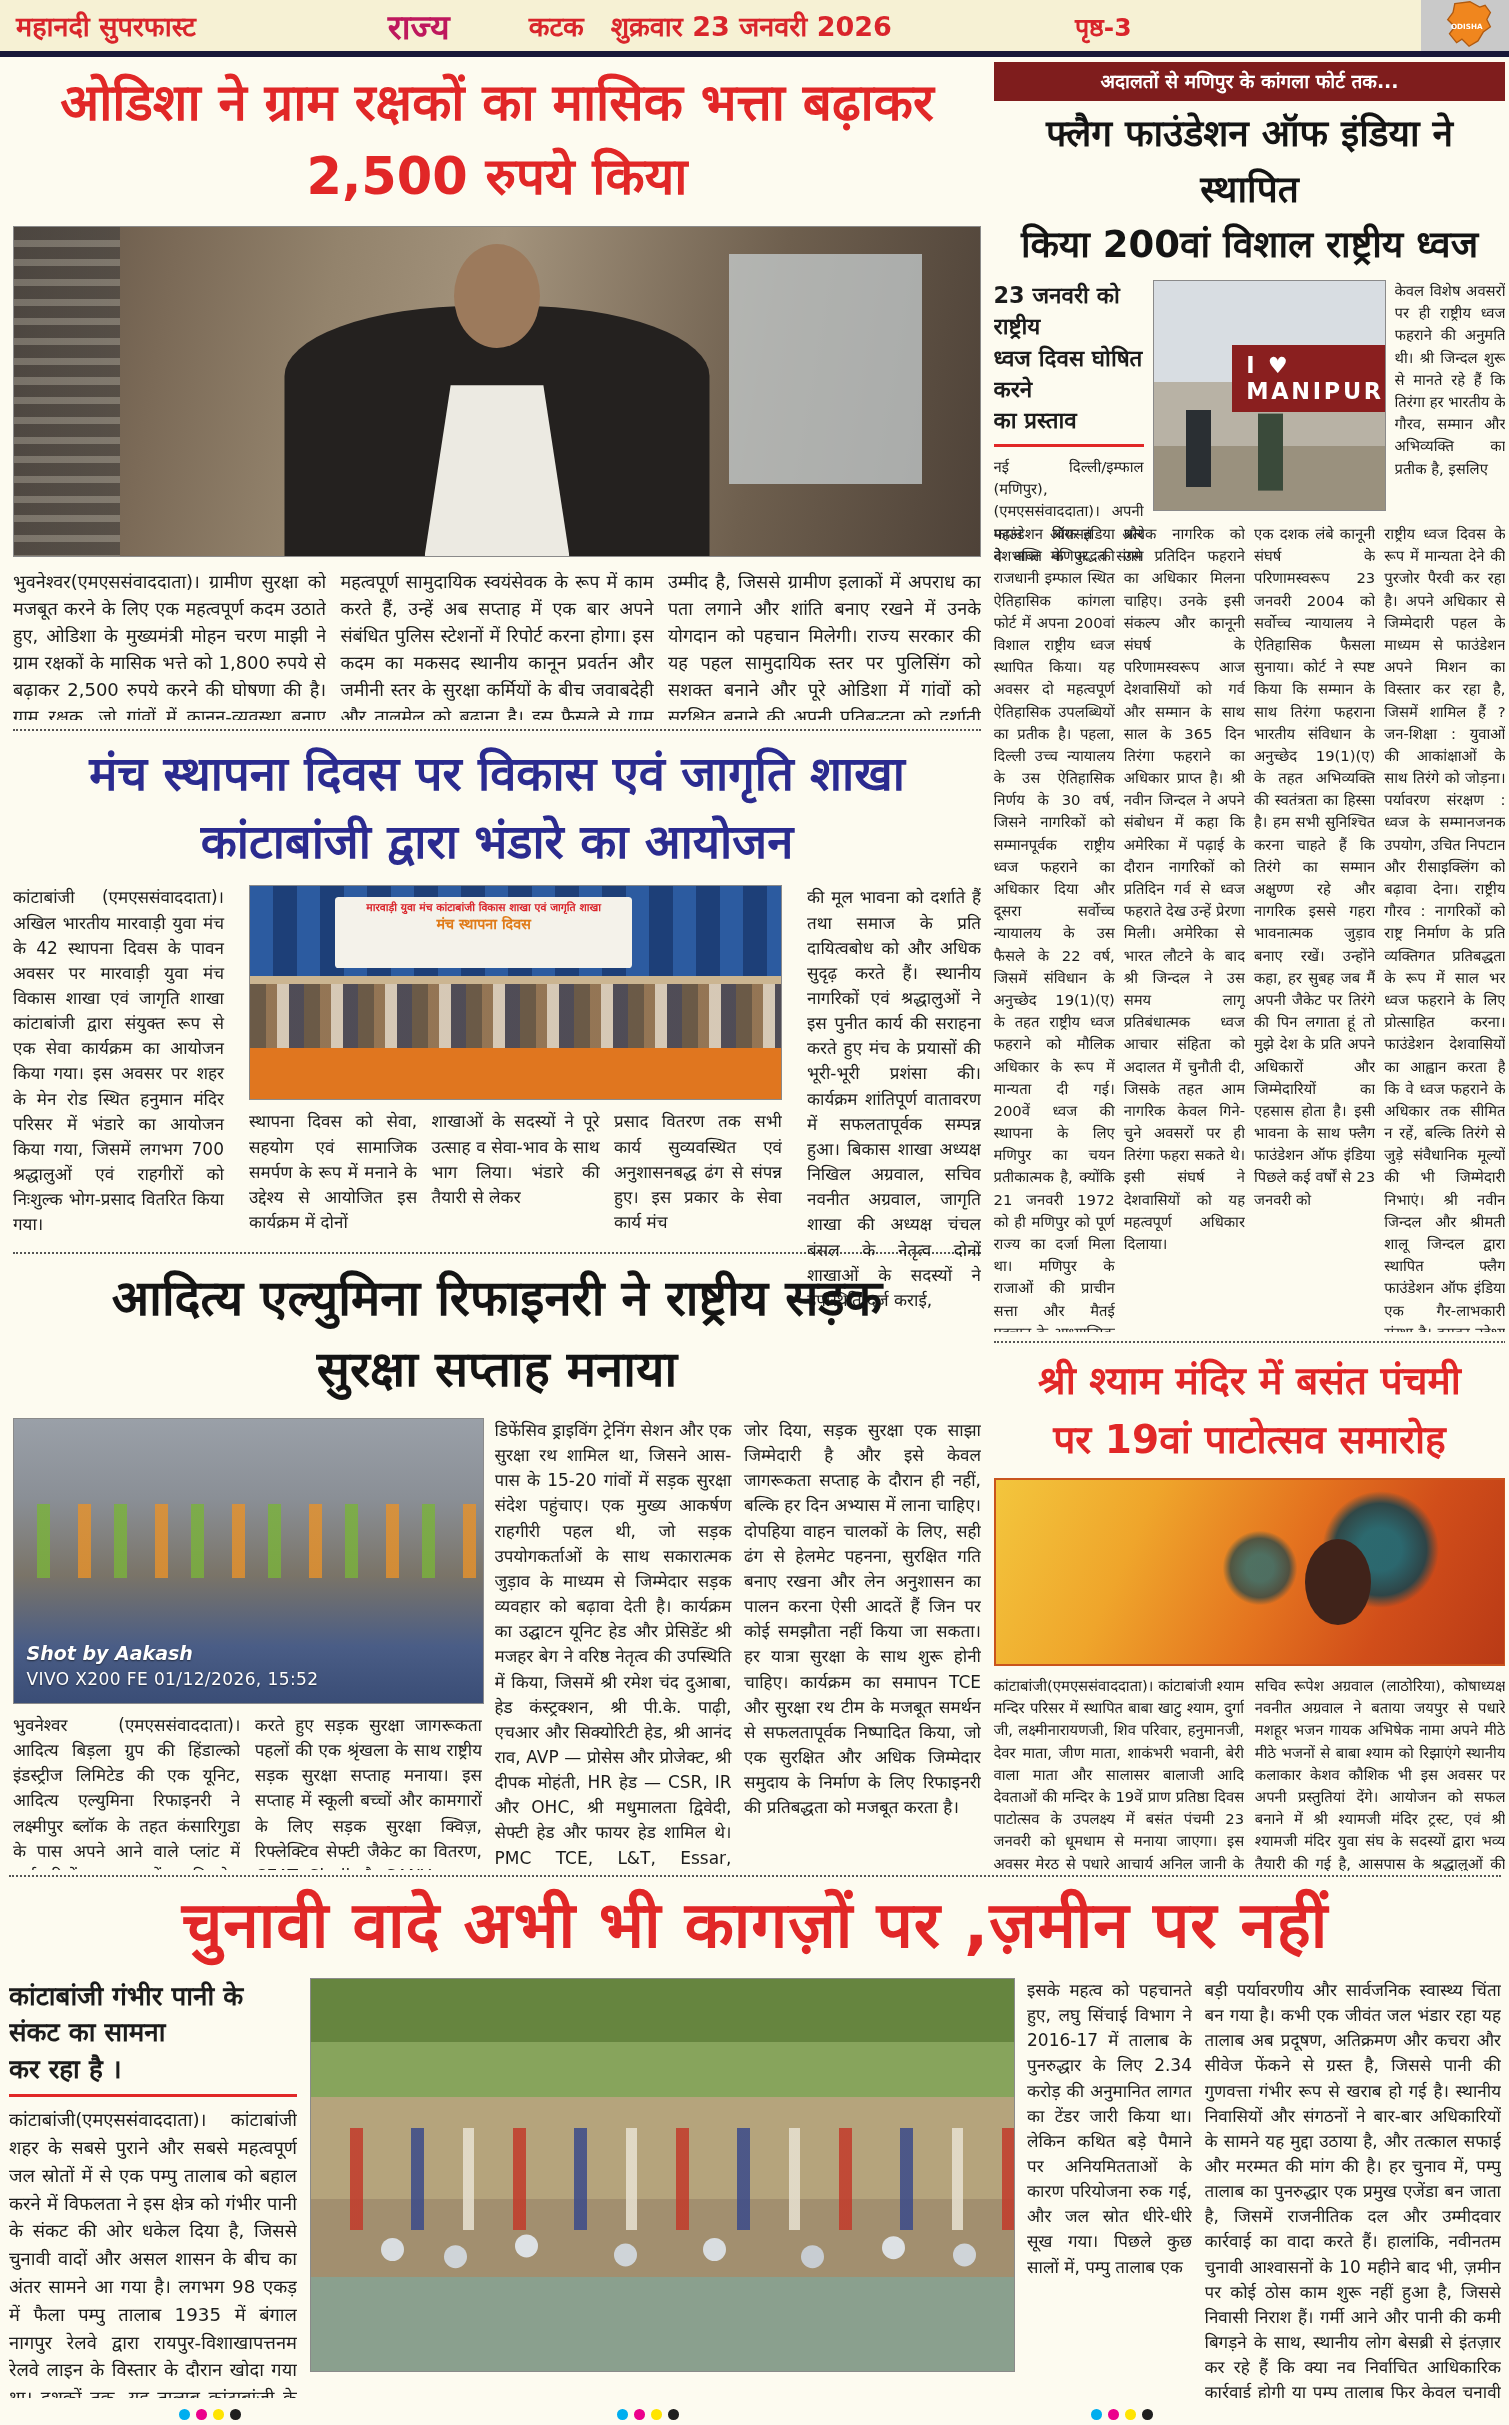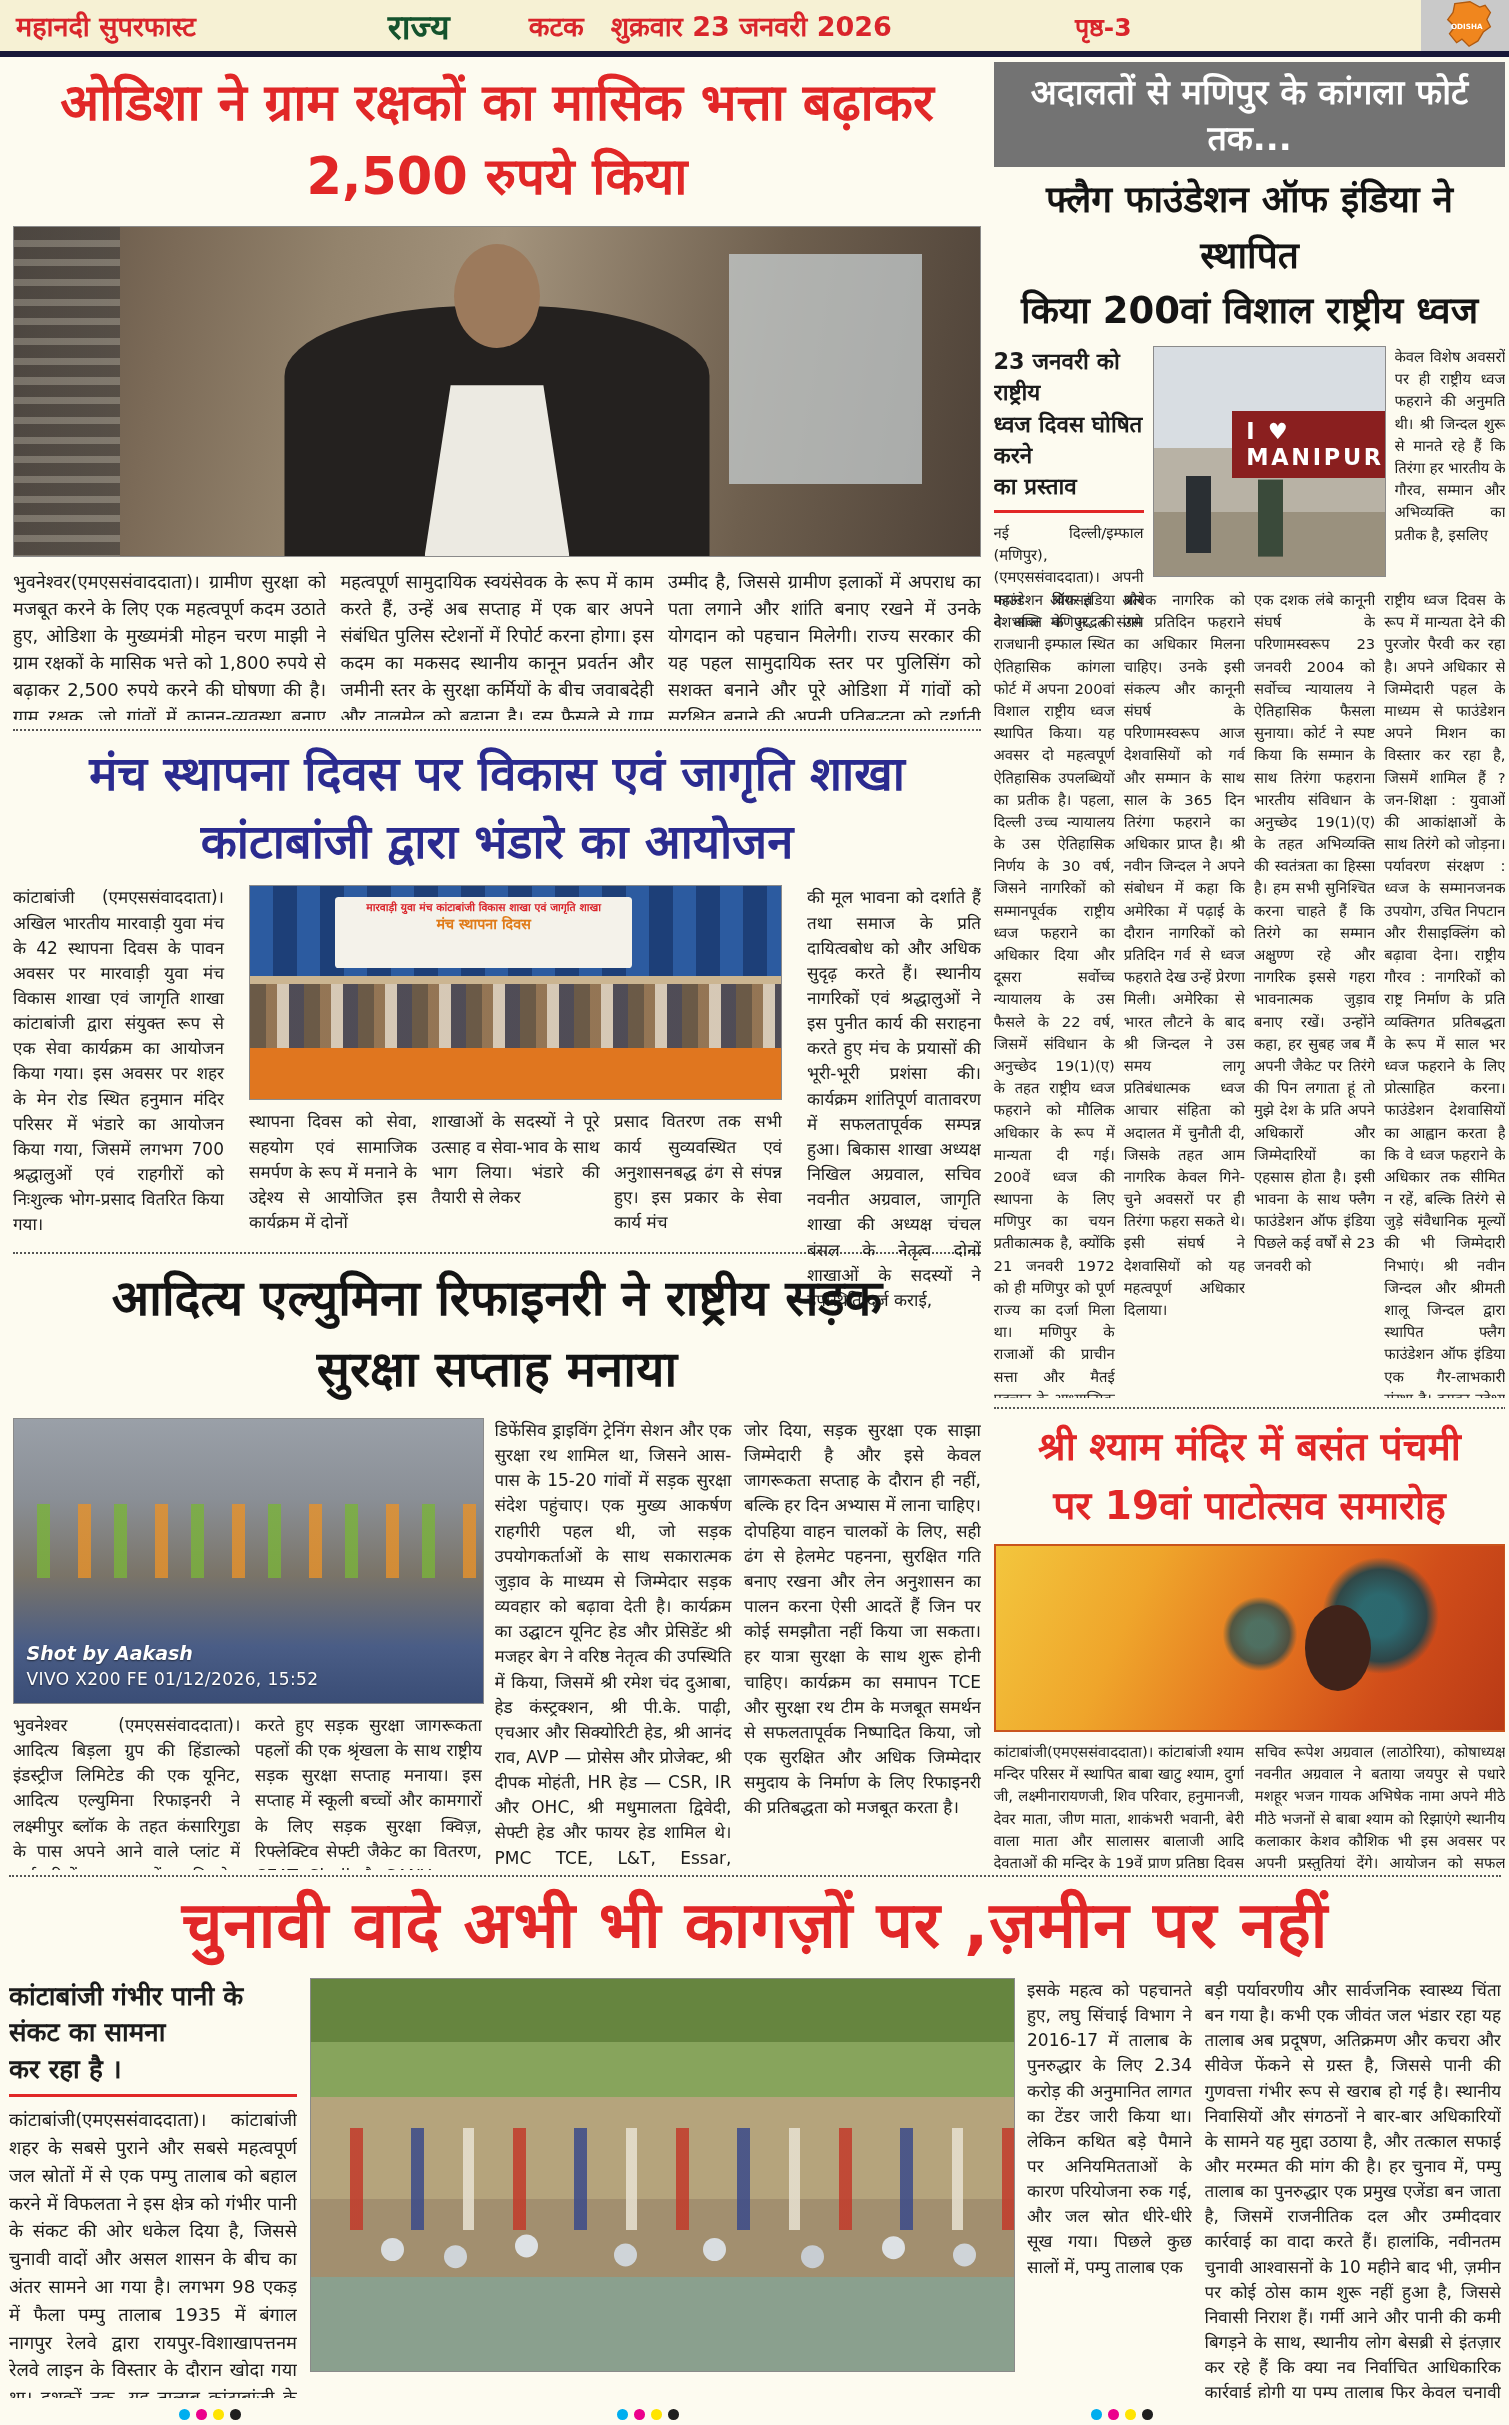--- a/index.html
+++ b/index.html
@@ -2,21 +2,21 @@
 <html style="font-size:14.3px"><head>
 <meta charset="utf-8">
 <style>
   html,body{margin:0;padding:0;background:#888;}
   .page{position:relative;width:1510px;height:2426px;background:#fdfbf0;overflow:hidden;
         font-family:"DejaVu Sans","Liberation Sans",sans-serif;color:#1c1c1c;margin:0 auto;}
   
   .masthead{position:absolute;top:0;left:0;right:0;height:51px;background:#f6f1d4;
             border-bottom:6.3px solid #181838;display:flex;align-items:center;}
   .mast-name{font-size:27px;font-weight:bold;color:#d9252b;margin-left:16px;}
-  .mast-section{font-size:34px;font-weight:bold;color:#14532d;margin-left:192px;}
+  .mast-section{font-size:34px;font-weight:bold;color:#be185d;margin-left:192px;}
   .mast-city{font-size:27px;font-weight:bold;color:#d9252b;margin-left:79px;}
   .mast-date{font-size:27px;font-weight:bold;color:#d9252b;margin-left:27px;}
   .mast-page{font-size:25px;font-weight:bold;color:#d9252b;margin-left:183px;}
   .mast-map{margin-left:auto;width:89px;height:51px;background:#c9c9c9;position:relative;}
   .mast-map svg{position:absolute;inset:0;}
   .map-label{position:absolute;top:21.5px;left:30px;font-size:7.2px;color:#fff;font-weight:bold;}
   
   .content{position:absolute;top:57px;left:13px;width:1492px;height:1814px;display:flex;gap:12.5px;overflow:hidden;}
   .col-left{width:968px;flex:none;overflow:hidden;}
   .col-right{width:512px;flex:none;overflow:hidden;}
@@ -26,21 +26,21 @@
   .hl{font-weight:bold;text-align:center;line-height:1.45;}
   .hl-red{color:#e12727;}
   .hl-blue{color:#2b2b8f;}
   .hl-black{color:#141414;}
   .hl-a1{font-size:51px;margin:9px 0 12.5px 0;}
   .hl-a2{font-size:47px;margin:3.6px 0 9px 0;}
   .hl-a3{font-size:49px;margin:3.6px 0 12.5px 0;}
   .hl-flag{font-size:37px;margin:5.4px 0 7.2px 0;line-height:1.5;}
   .hl-shyam{font-size:39px;color:#e12727;margin:7.2px 0 9px 0;line-height:1.5;}
   .hl-elec{font-size:64px;color:#e12727;font-weight:bold;text-align:center;line-height:1.1;margin:12.5px 0 18px 0;letter-spacing:0.9px;}
-  .kicker{background:#737373;color:#ffffff;font-size:34px;font-weight:bold;text-align:center;
+  .kicker{background:#7f1d1d;color:#ffffff;font-size:19px;font-weight:bold;text-align:center;
           padding:5.4px 0 7.2px 0;margin-top:5.4px;}
   .subhead{font-size:22.4px;font-weight:bold;line-height:1.4;}
   .rule-red{border-bottom:3.6px solid #e12727;margin:7.2px 0 9px 0;}
   
   .body{ text-align:justify;}
   .b20{font-size:18px;line-height:1.5;}
   .b19{font-size:17px;line-height:1.48;}
   .b17{font-size:14.8px;line-height:1.5;}
   .b21{font-size:18.3px;line-height:1.52;}
   .cols{display:flex;gap:14.3px;}

